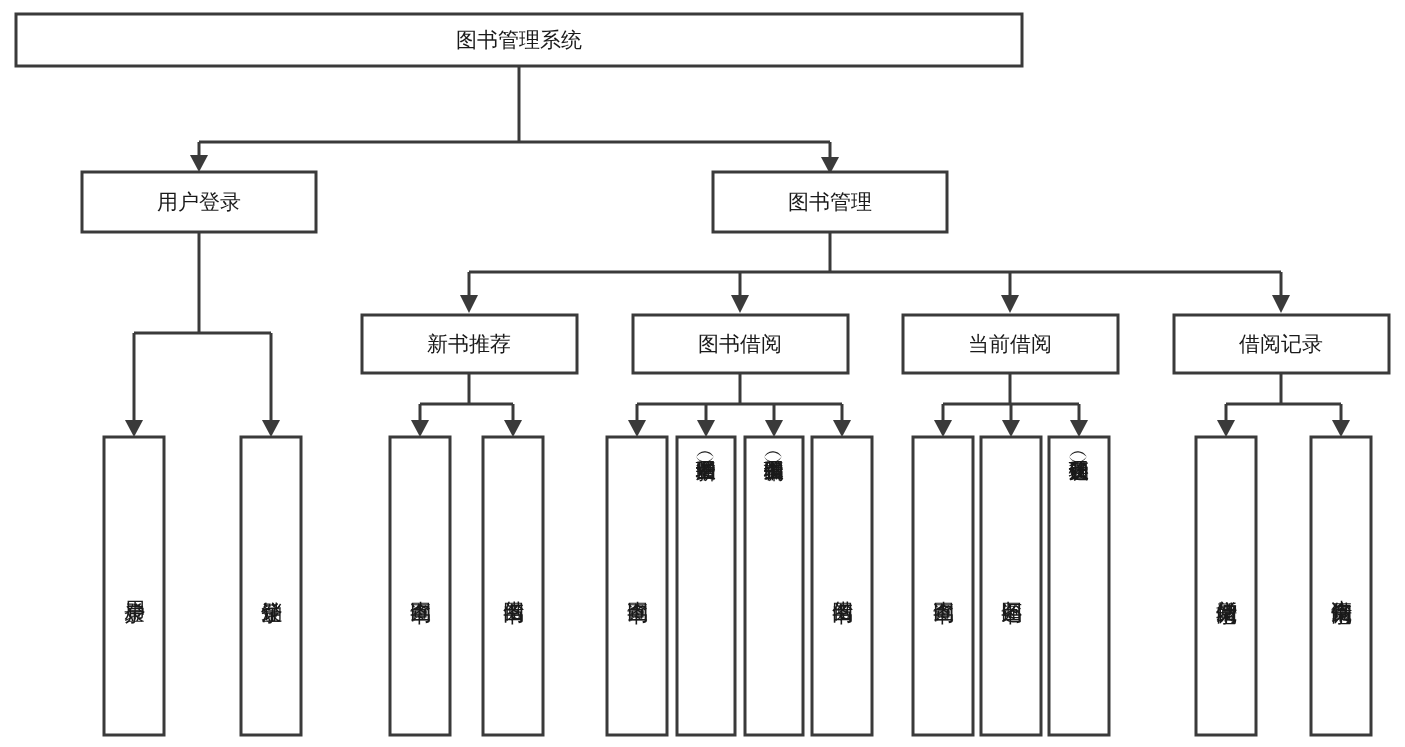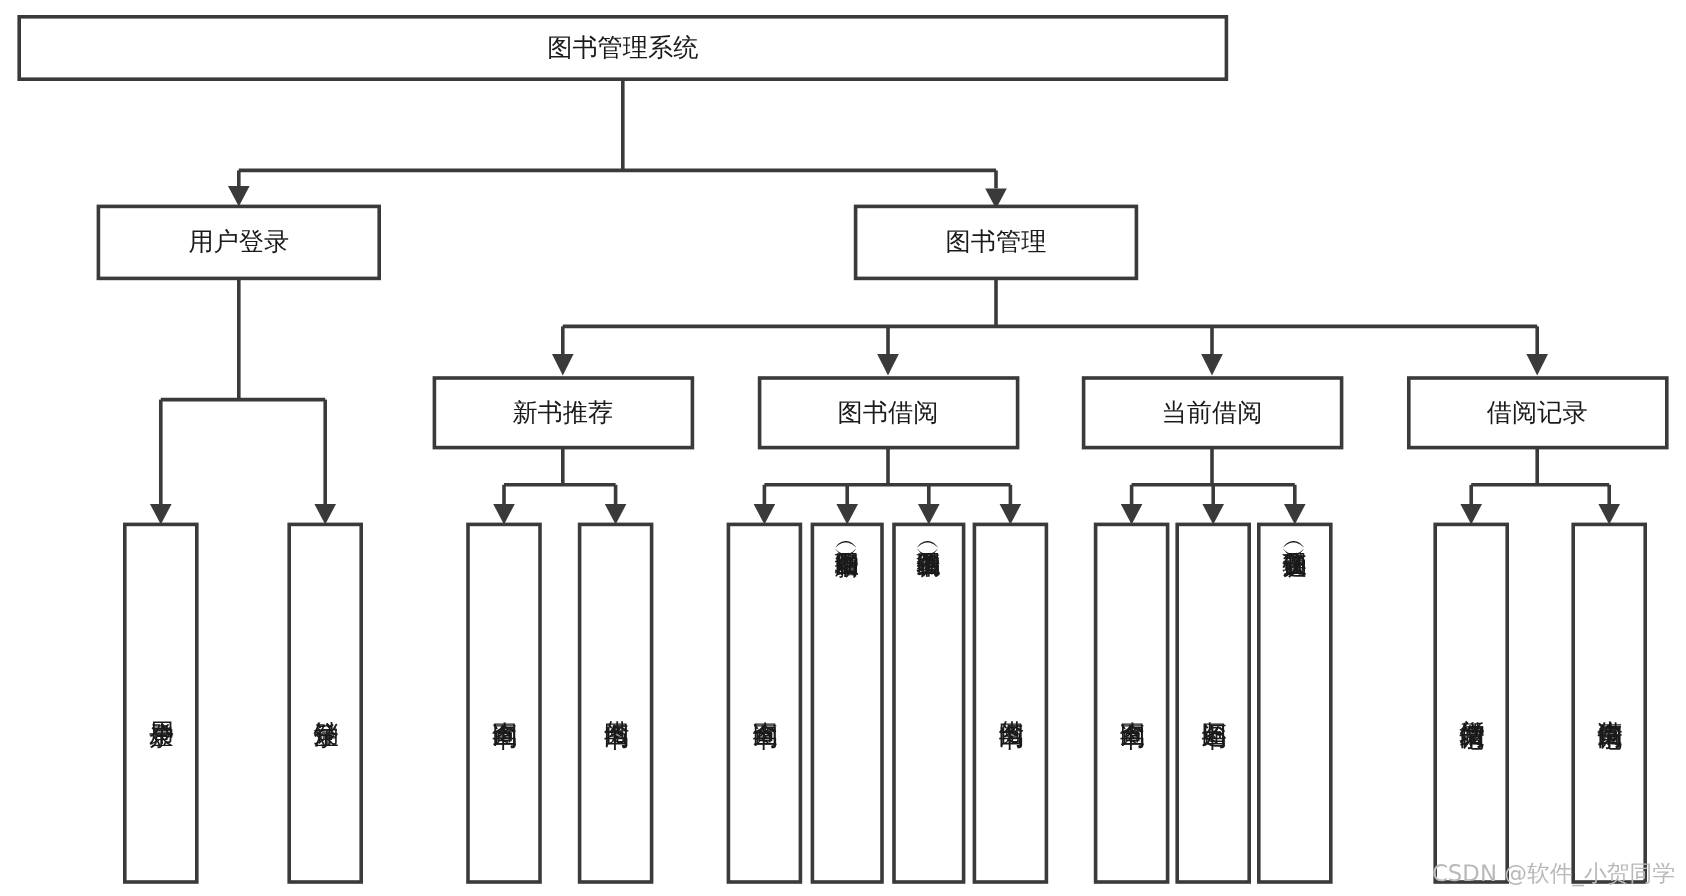--- a/index.html
+++ b/index.html
@@ -250,15 +250,14 @@
   <div class="vert-label-wrap" style="left:1049px; top:437px; width:60px; height:298px; align-items:flex-start; padding-top:8px;">
     <span class="vert-label narrow">确认归还（管理员）</span>
   </div>
   <div class="vert-label-wrap" style="left:1196px; top:437px; width:60px; height:298px;">
     <span class="vert-label">新增借阅记录</span>
   </div>
   <div class="vert-label-wrap" style="left:1311px; top:437px; width:60px; height:298px;">
     <span class="vert-label">查询借阅记录</span>
   </div>
 
-  <div id="watermark">CSDN @软件_小贺同学</div>
 
 </div>
 
 </body></html>

